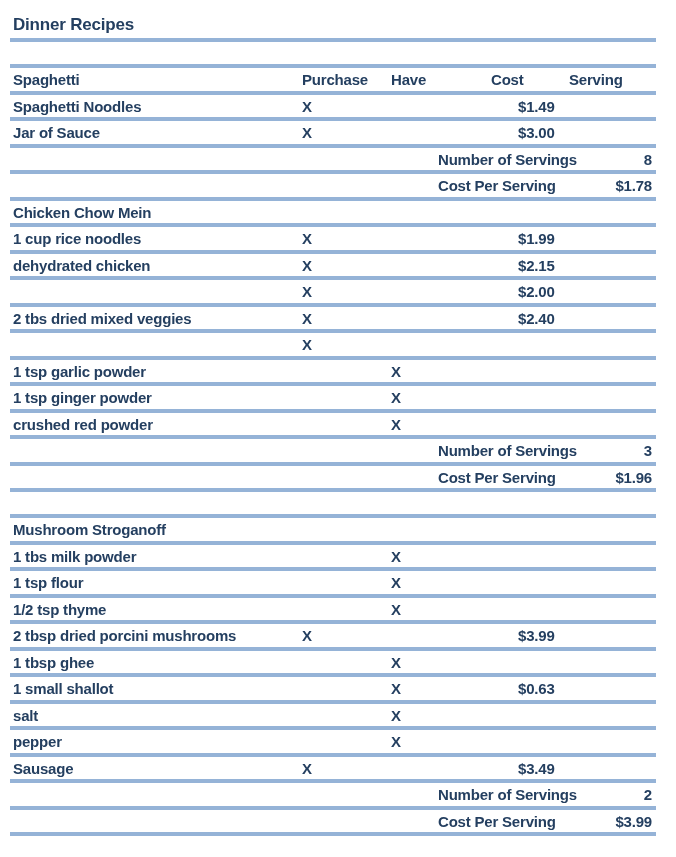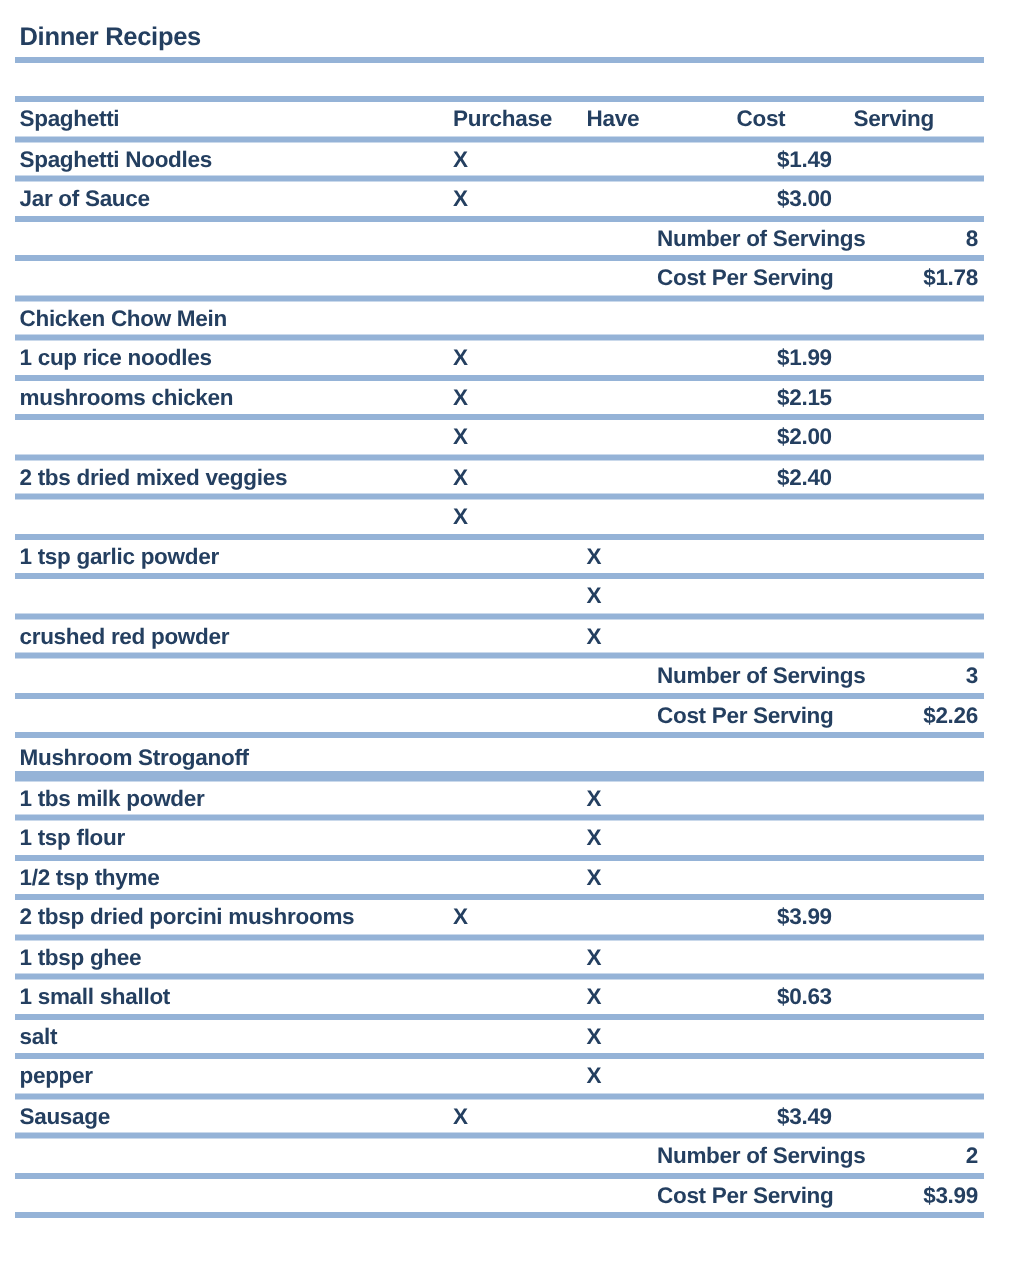--- a/index.html
+++ b/index.html
@@ -57,21 +57,21 @@
   <div class="row">
     <span class="c-name">Chicken Chow Mein</span>
   </div>
   <div class="row">
     <span class="c-name">1 cup rice noodles</span>
     <span class="c-purchase">X</span>
     <span class="c-have"></span>
     <span class="c-cost">$1.99</span>
   </div>
   <div class="row">
-    <span class="c-name">mushrooms chicken</span>
+    <span class="c-name">dehydrated chicken</span>
     <span class="c-purchase">X</span>
     <span class="c-have"></span>
     <span class="c-cost">$2.15</span>
   </div>
   <div class="row">
     <span class="c-purchase">X</span>
     <span class="c-have"></span>
     <span class="c-cost">$2.00</span>
   </div>
   <div class="row">
@@ -85,42 +85,43 @@
     <span class="c-have"></span>
     <span class="c-cost"></span>
   </div>
   <div class="row">
     <span class="c-name">1 tsp garlic powder</span>
     <span class="c-purchase"></span>
     <span class="c-have">X</span>
     <span class="c-cost"></span>
   </div>
   <div class="row">
+    <span class="c-name">1 tsp ginger powder</span>
     <span class="c-purchase"></span>
     <span class="c-have">X</span>
     <span class="c-cost"></span>
   </div>
   <div class="row">
     <span class="c-name">crushed red powder</span>
     <span class="c-purchase"></span>
     <span class="c-have">X</span>
     <span class="c-cost"></span>
   </div>
   <div class="row">
     <span class="c-label">Number of Servings</span>
     <span class="c-val">3</span>
   </div>
   <div class="row">
     <span class="c-label">Cost Per Serving</span>
-    <span class="c-val">$2.26</span>
+    <span class="c-val">$1.96</span>
   </div>
 </div>
 
 <div class="rule" style="top:514px;"></div>
-<div class="table" style="top:494px;">
+<div class="table" style="top:518px;">
   <div class="row">
     <span class="c-name">Mushroom Stroganoff</span>
   </div>
   <div class="row">
     <span class="c-name">1 tbs milk powder</span>
     <span class="c-purchase"></span>
     <span class="c-have">X</span>
     <span class="c-cost"></span>
   </div>
   <div class="row">

